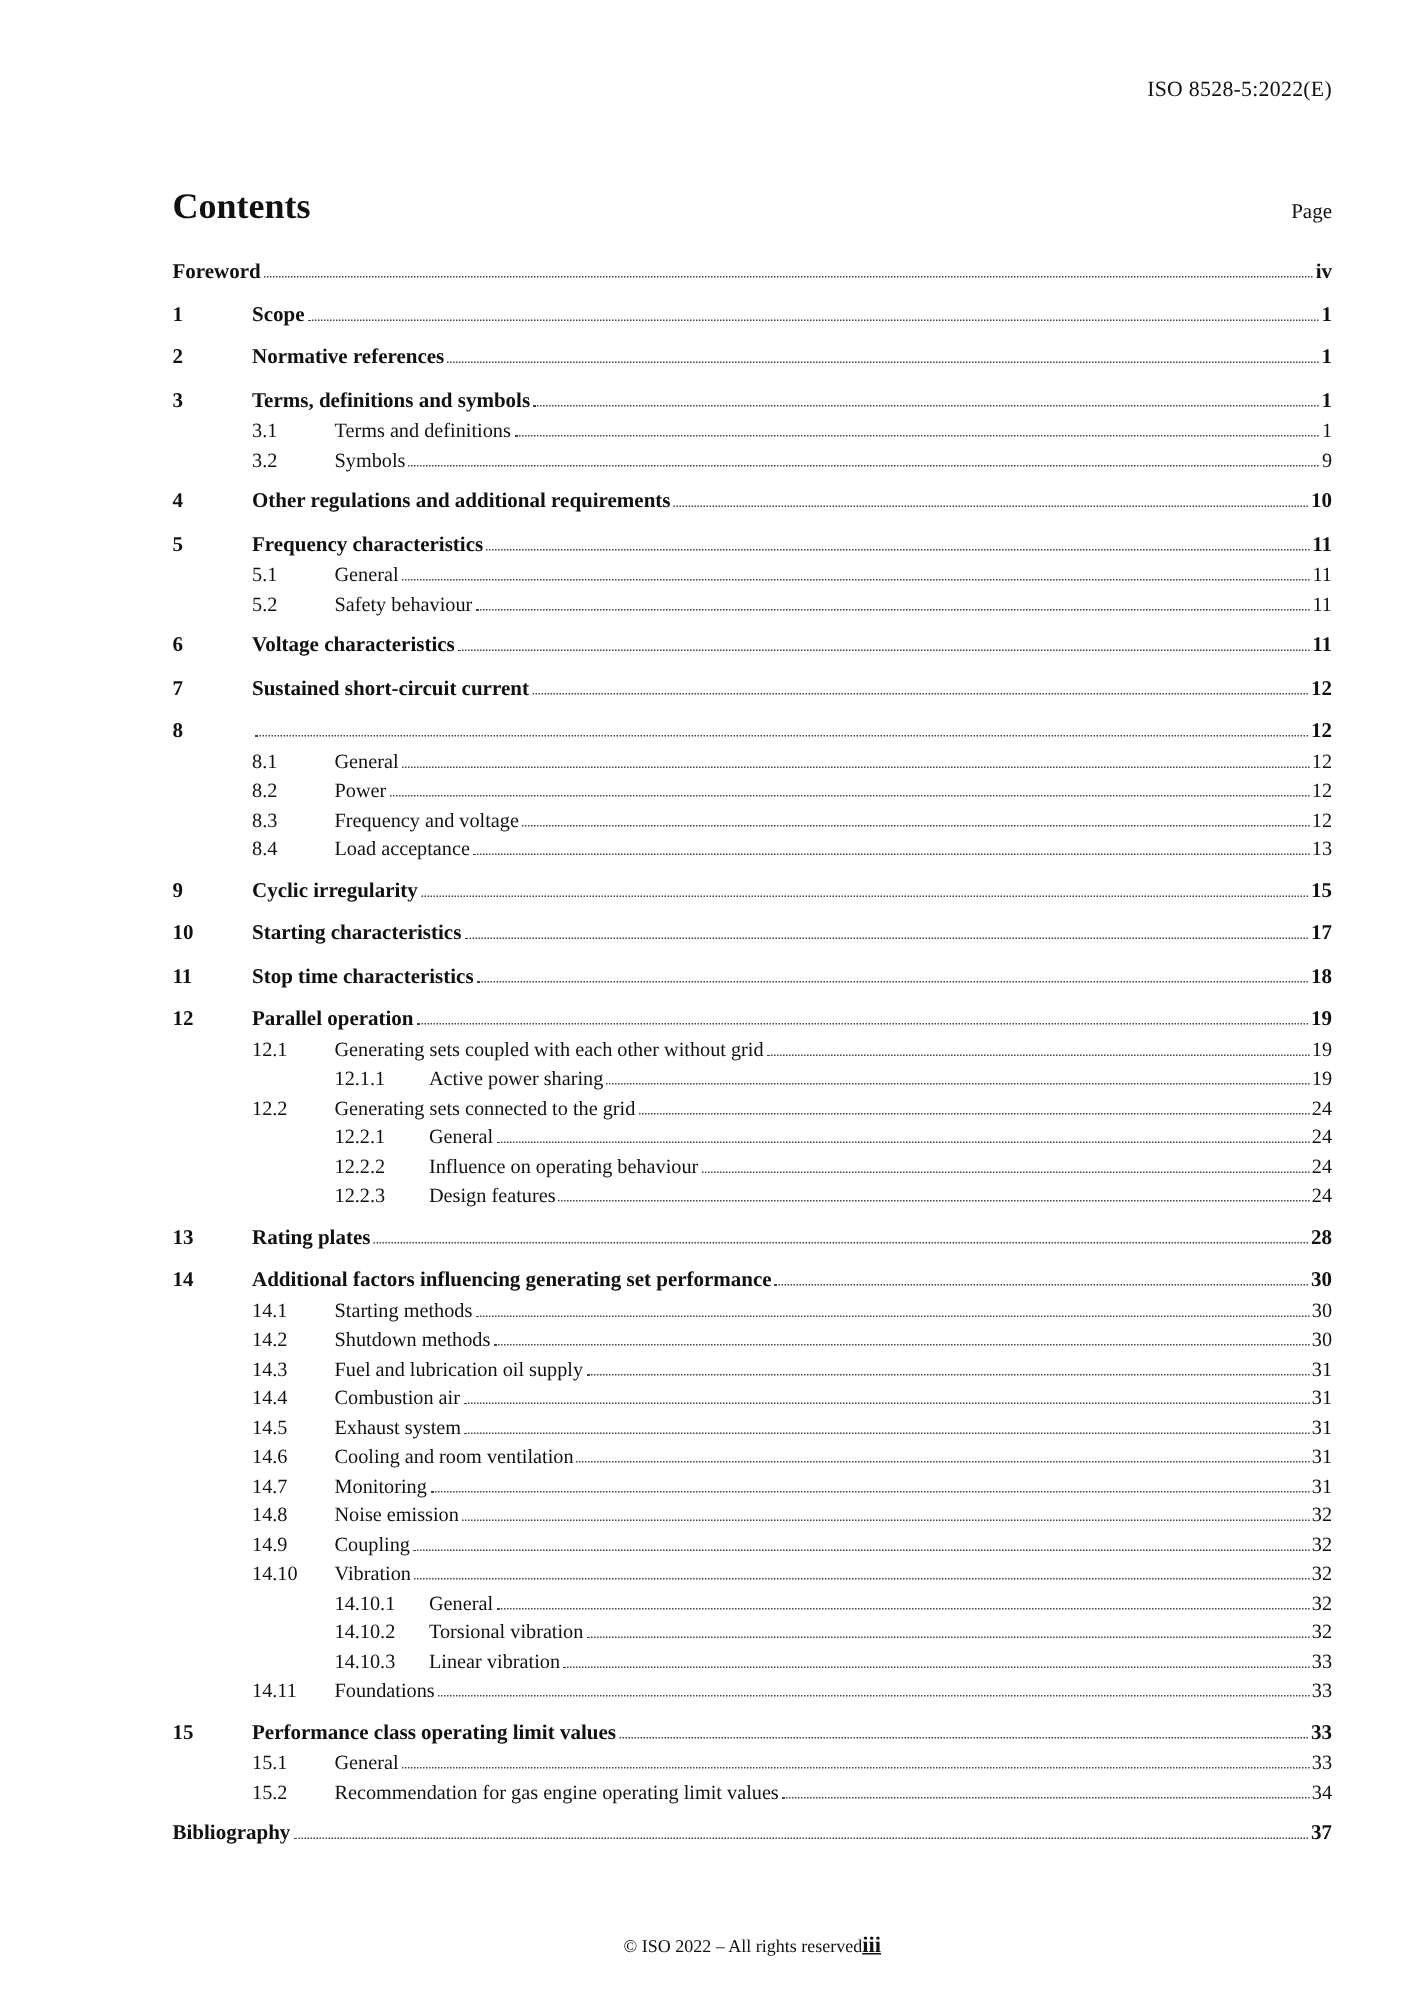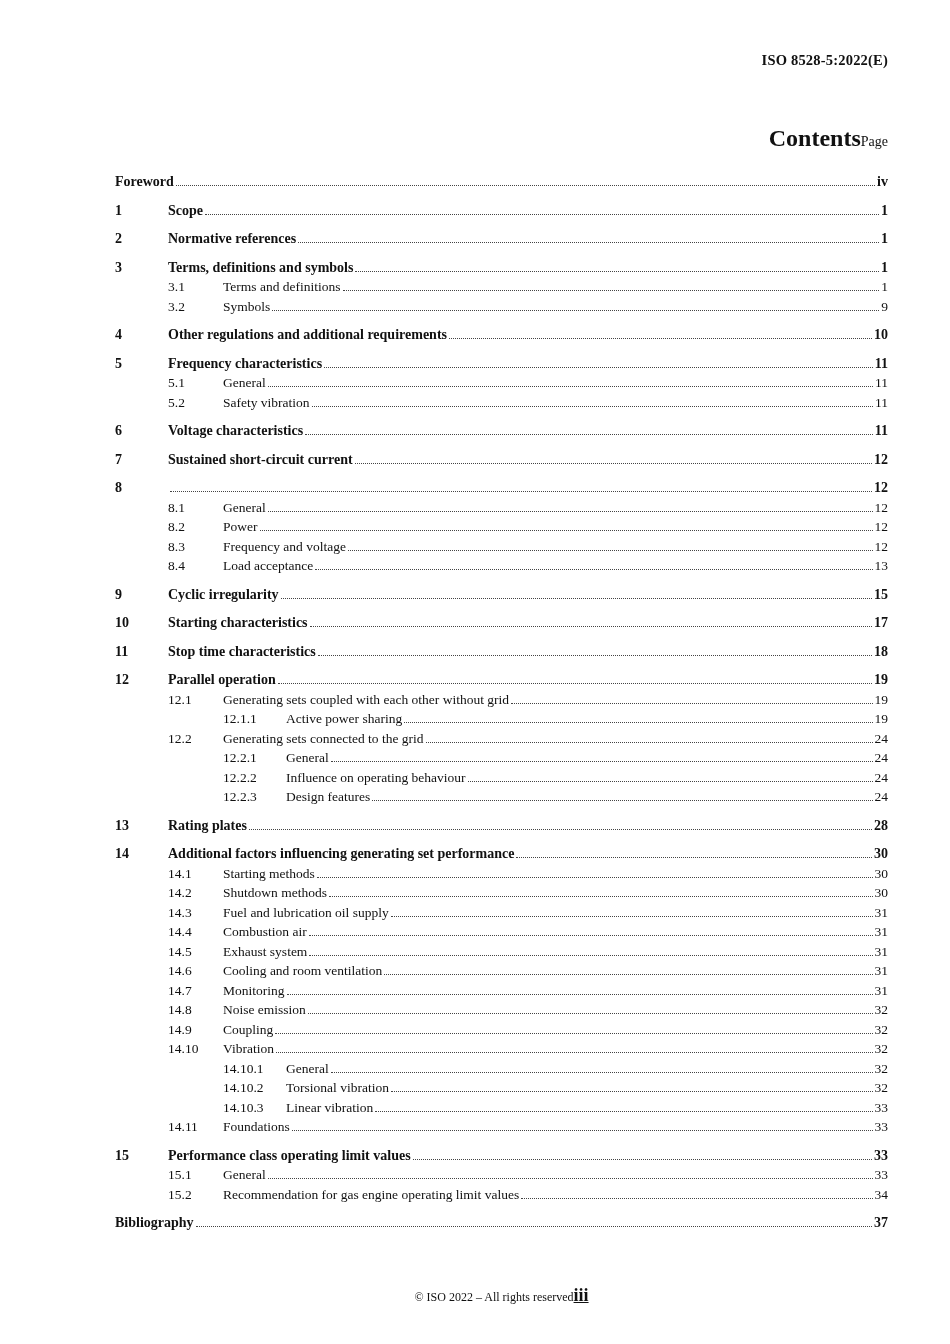--- a/index.html
+++ b/index.html
@@ -10,27 +10,27 @@
     color: #111;
     position: relative;
   }
   .page {
     position: absolute; inset: 0;
     background: #ffffff;
     padding: 52px 62px 0 115px;
   }
   .doc-ref {
     text-align: right;
-    font-weight: bold;
+    font-weight: normal;
     font-size: 14.5px;
     letter-spacing: 0.2px;
   }
   .title-row {
     display: flex;
-    justify-content: flex-end;
+    justify-content: space-between;
     align-items: baseline;
     margin-top: 56px;
   }
   .title { font-size: 24px; font-weight: bold; }
   .page-col-label { font-size: 14px; }
   .toc { margin-top: 20px; }
   .toc-row {
     display: flex;
     align-items: baseline;
     font-size: 13.5px;
@@ -57,21 +57,21 @@
   }
   .pg { flex: none; }
   .footer {
     position: absolute;
     left: 115px; right: 62px; bottom: 38px;
     display: flex;
     justify-content: center;
     align-items: baseline;
   }
   .footer .copyright { font-size: 12px; }
-  .footer .pagenum { font-size: 18px; font-weight: bold; text-decoration: underline; }
+  .footer .pagenum { font-size: 15px; font-weight: bold; text-decoration: underline; }
 </style>
 </head>
 <body>
 
 <div class="page">
   <div class="doc-ref">ISO 8528-5:2022(E)</div>
 
   <div class="title-row">
     <span class="title">Contents</span>
     <span class="page-col-label">Page</span>
@@ -126,21 +126,21 @@
         <span class="pg">11</span>
       </div>
       <div class="toc-row level-1">
         <span class="num">5.1</span>
         <span class="label">General</span>
         <span class="leader"></span>
         <span class="pg">11</span>
       </div>
       <div class="toc-row level-1">
         <span class="num">5.2</span>
-        <span class="label">Safety vibration</span>
+        <span class="label">Safety behaviour</span>
         <span class="leader"></span>
         <span class="pg">11</span>
       </div>
       <div class="toc-row level-0 bold">
         <span class="num">6</span>
         <span class="label">Voltage characteristics</span>
         <span class="leader"></span>
         <span class="pg">11</span>
       </div>
       <div class="toc-row level-0 bold">

